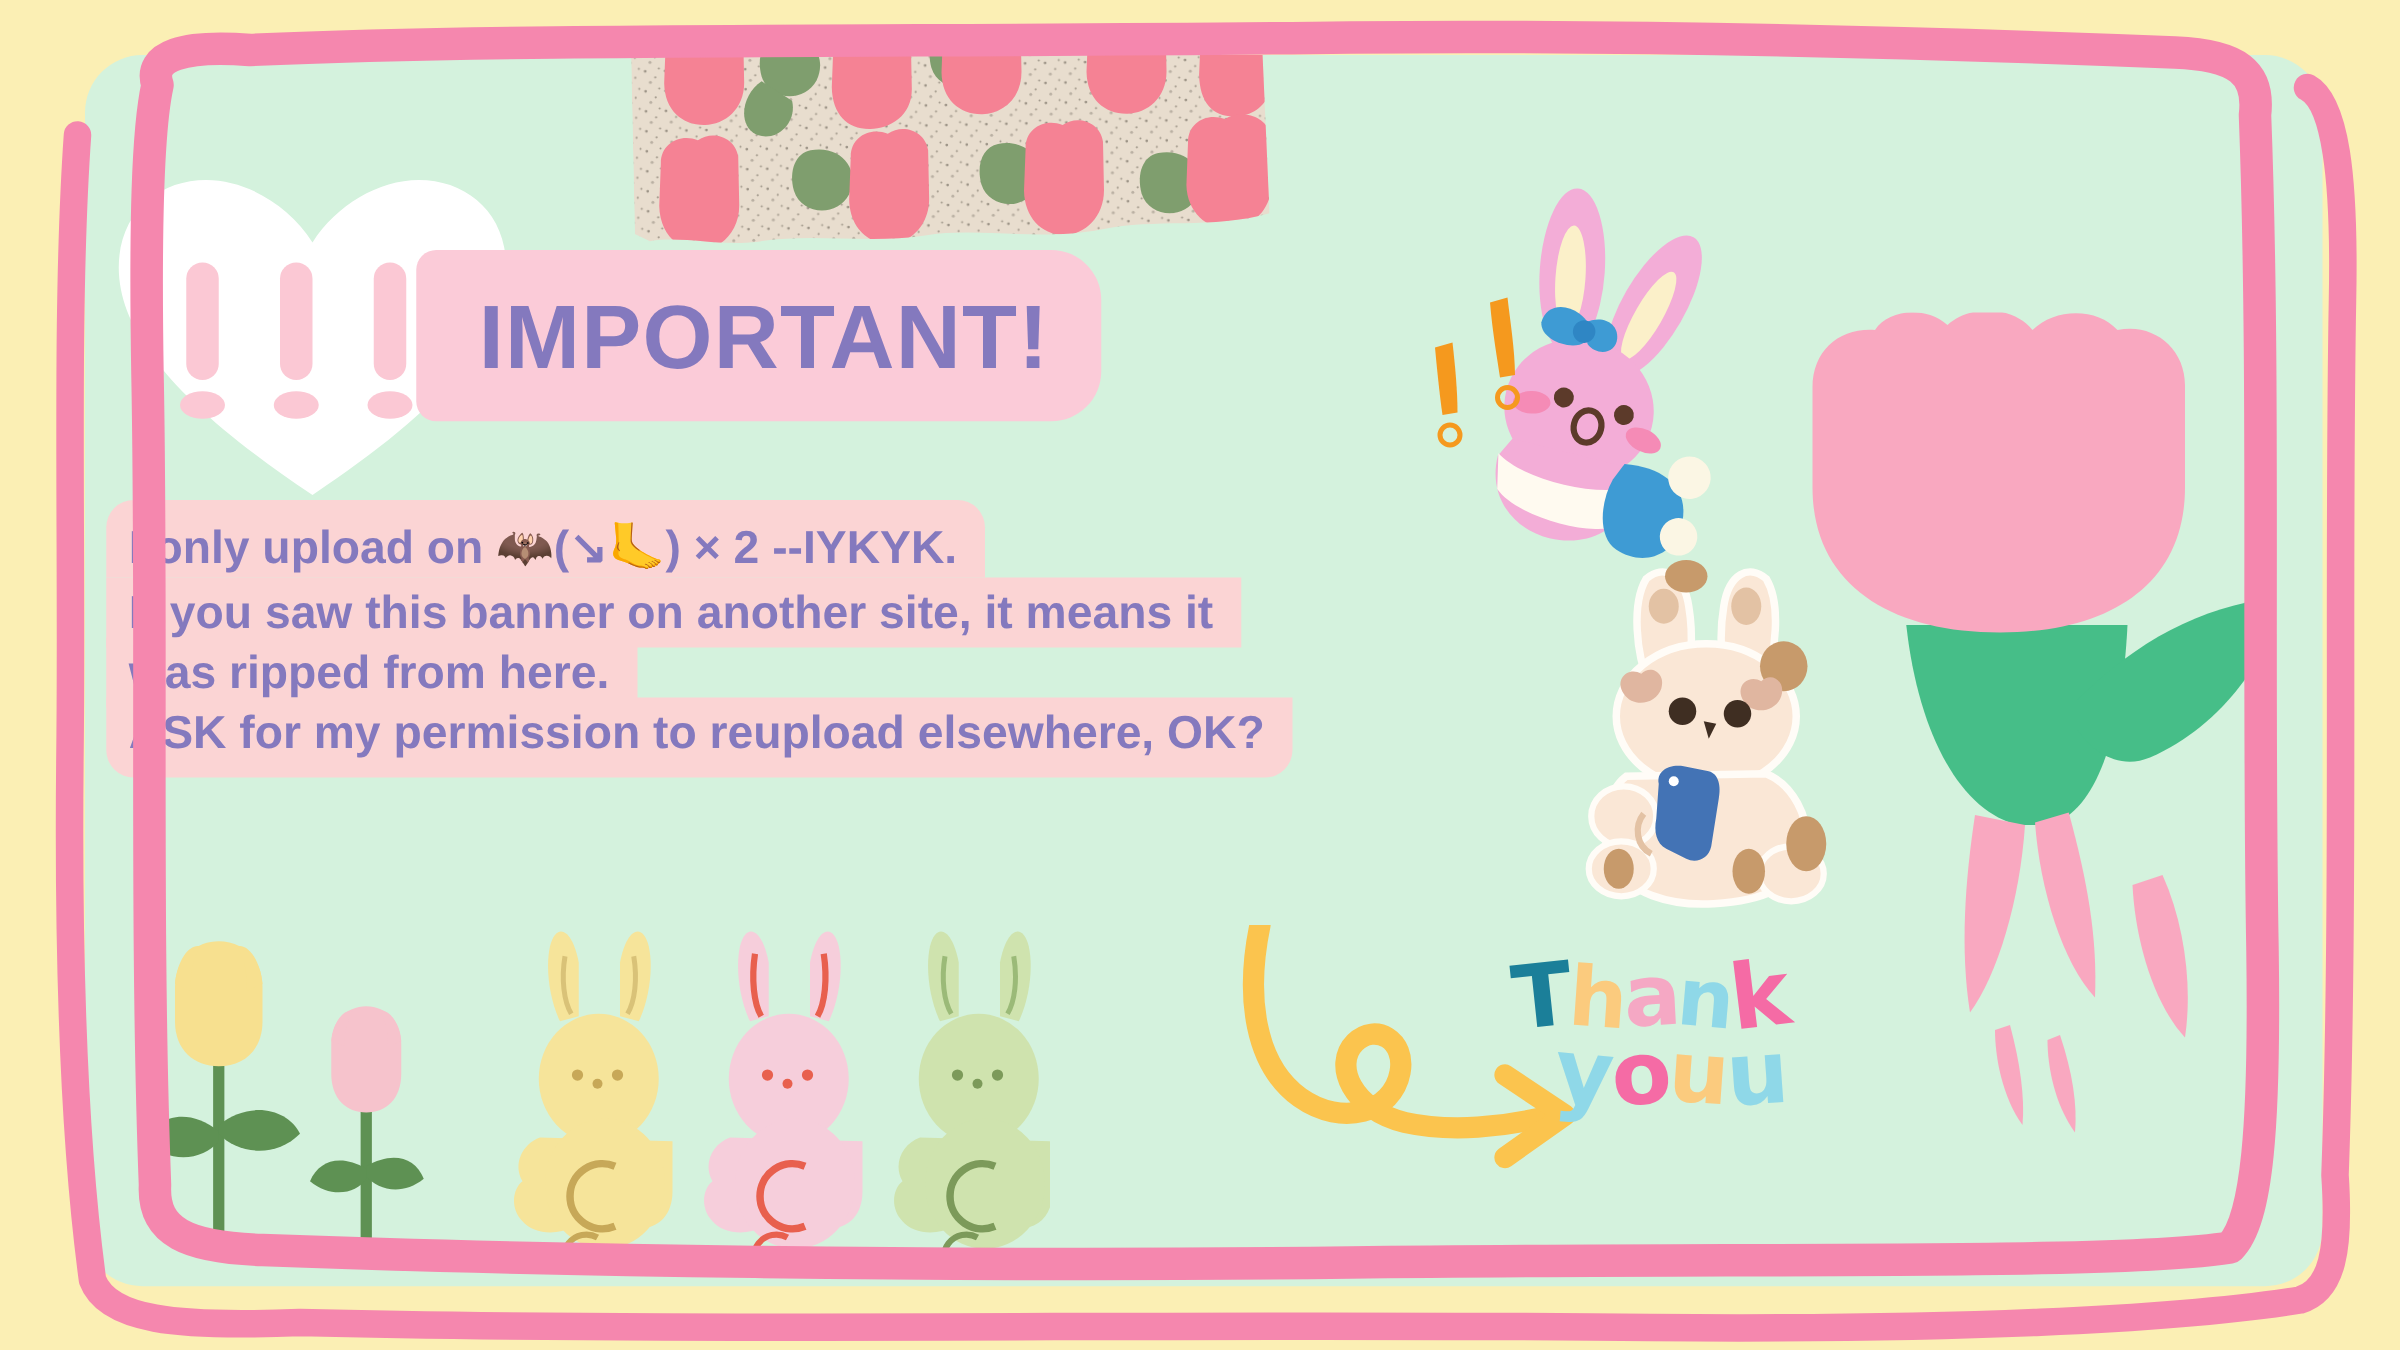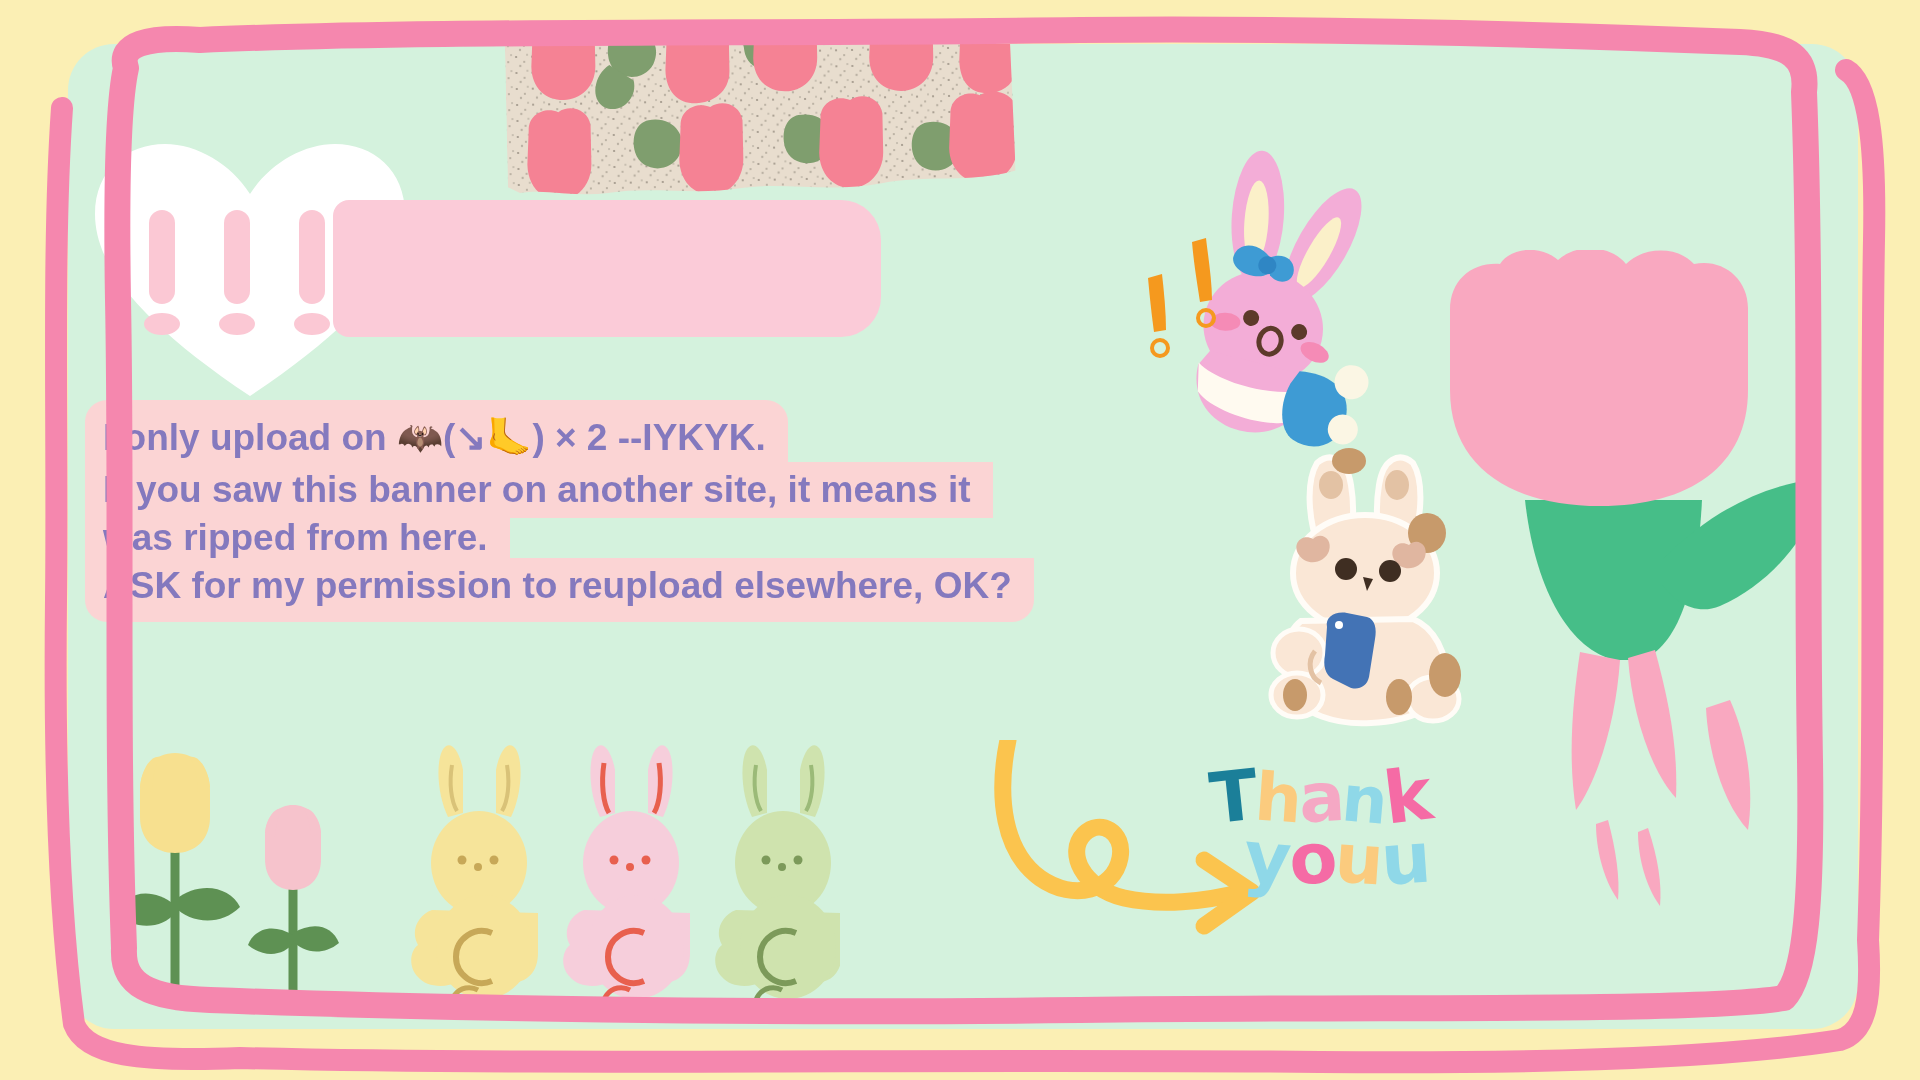--- a/index.html
+++ b/index.html
@@ -289,20 +289,21 @@
           <ellipse cx="77" cy="196" rx="18" ry="11"></ellipse>
           <rect x="139" y="82" width="26" height="94" rx="13"></rect>
           <ellipse cx="152" cy="196" rx="18" ry="11"></ellipse>
           <rect x="214" y="82" width="26" height="94" rx="13"></rect>
           <ellipse cx="227" cy="196" rx="18" ry="11"></ellipse>
         </g>
       </svg>
     </div>
 
     <div class="title-pill" style="left:265px; top:156px;"></div>
+    <h1 class="title-text" style="left:315px; top:178px;">IMPORTANT!</h1>
 
     <div class="msg" style="left:17px; top:356px;">
       <div class="msg-row"><span class="msg-line">I only upload on 🦇(↘🦶) × 2 --IYKYK.</span></div>
       <div class="msg-row"><span class="msg-line">If you saw this banner on another site, it means it</span></div>
       <div class="msg-row"><span class="msg-line">was ripped from here.</span></div>
       <div class="msg-row"><span class="msg-line">ASK for my permission to reupload elsewhere, OK?</span></div>
     </div>
 
   </div>
 

